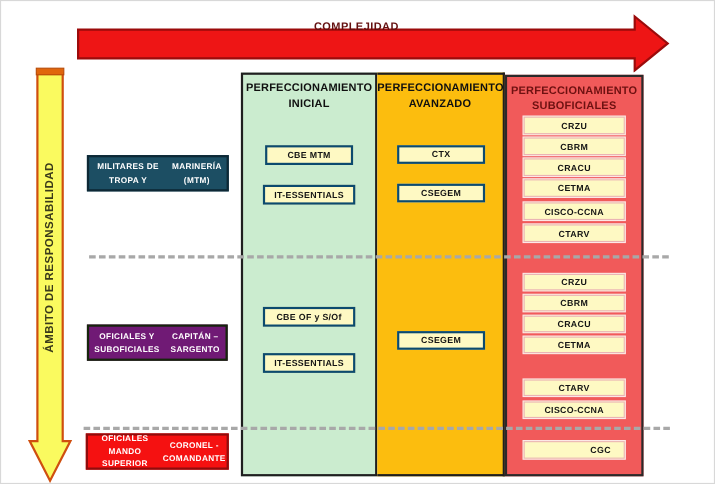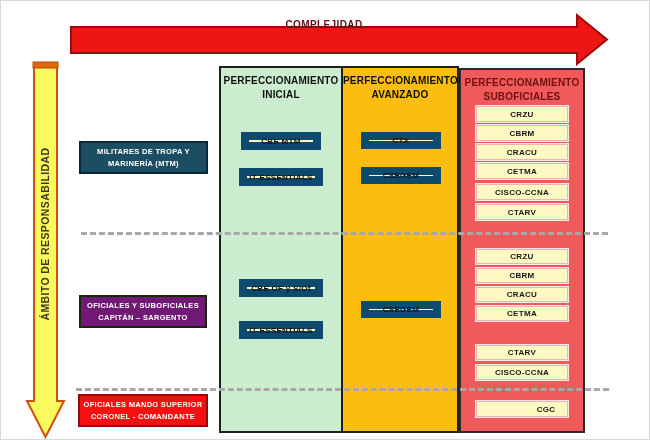--- a/index.html
+++ b/index.html
@@ -27,25 +27,25 @@
   .col-header{
     position:absolute;left:0;right:0;top:6px;text-align:center;
     font-size:10px;font-weight:bold;line-height:1.4;color:#101010;letter-spacing:.2px;
   }
   .col-especialista .col-header{color:#6e1111;}
   
   .course{
     position:absolute;background:#fef9c3;display:flex;align-items:center;justify-content:center;
     font-size:8px;font-weight:bold;color:#141414;letter-spacing:.3px;box-sizing:border-box;
   }
-  .course.gray{border:8px solid #0c4a6e;}
+  .course.gray{border:2px solid #0c4a6e;}
   .course.pink{border:1px solid #eab4b4;box-shadow:0 0 0 1px #fde7e7;}
   
   .rowlab{
-    position:absolute;box-sizing:border-box;display:flex;flex-direction:column;
+    position:absolute;box-sizing:border-box;display:flex;flex-direction:row;
     align-items:center;justify-content:center;text-align:center;color:#ffffff;
     font-size:7.5px;font-weight:bold;line-height:1.55;letter-spacing:.3px;z-index:6;
   }
   .rowlab-mtm{left:78px;top:140px;width:129px;height:33px;background:#1c4e63;border:2px solid #0d2835;}
   .rowlab-ofi{left:78px;top:294px;width:128px;height:33px;background:#701a75;border:2px solid #15260b;}
   .rowlab-mando{left:77px;top:393px;width:130px;height:33px;background:#f51111;border:2px solid #8f0d0d;}
   
   .dash{position:absolute;border-top:3px dashed #a8a8a8;z-index:5;}
   .dash-1{left:80px;top:231px;width:527px;}
   .dash-2{left:75px;top:387px;width:533px;}

